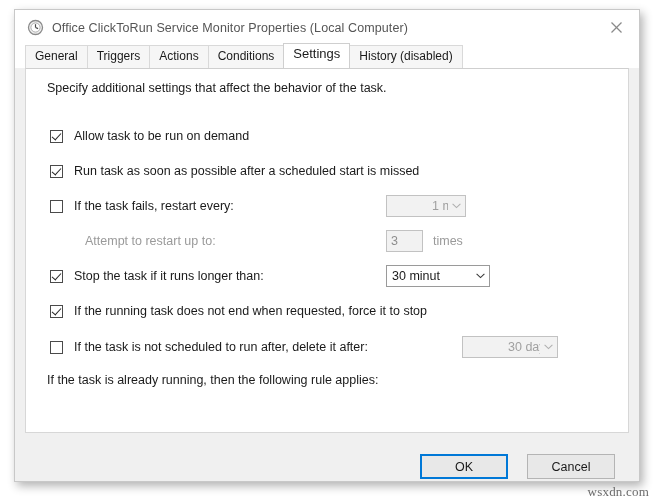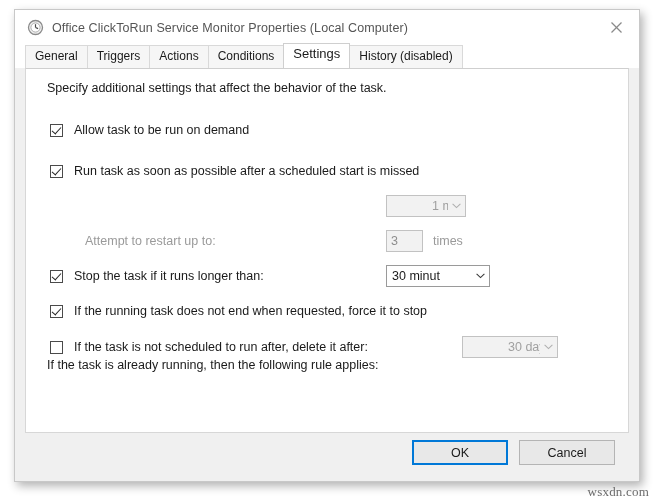--- a/index.html
+++ b/index.html
@@ -244,23 +244,23 @@
 
   
   #footer {
     flex: 0 0 auto;
     height: 48px;
     position: relative;
     background: #f0f0f0;
   }
   .btn {
     position: absolute;
-    top: 7px;
+    top: 21px;
     height: 25px;
-    width: 96px;
+    width: 88px;
     background: #e8e8e8;
     border: 1px solid #b4b4b4;
     font-size: 12.5px;
     color: #1a1a1a;
     display: flex;
     align-items: center;
     justify-content: center;
     box-sizing: border-box;
     cursor: default;
   }
@@ -316,30 +316,34 @@
       <div class="tab">Actions</div>
       <div class="tab">Conditions</div>
       <div class="tab active">Settings</div>
       <div class="tab">History (disabled)</div>
     </div>
 
     <div id="panel">
 
       <div id="intro">Specify additional settings that affect the behavior of the task.</div>
 
-      <div class="row" style="top:51px">
+      <div class="row" style="top:57px">
         <span class="cb checked"></span>
         <span class="rowlabel">Allow task to be run on demand</span>
       </div>
 
       <div class="row" style="top:92px">
         <span class="cb checked"></span>
         <span class="rowlabel">Run task as soon as possible after a scheduled start is missed</span>
       </div>
 
+      <div class="row" style="top:127px">
+        <span class="cb"></span>
+        <span class="rowlabel">If the task fails, restart every:</span>
+      </div>
       <div class="combo disabled" style="left:360px; top:126px; width:80px;">
         <span class="ctext">1 minute</span>
         <span class="carrow">
           <svg width="9" height="6" viewBox="0 0 9 6">
               <path d="M0.6 0.8 L4.5 4.6 L8.4 0.8" fill="none" stroke="#b0b0b0" stroke-width="1.1"></path>
             </svg>
         </span>
       </div>
 
       <div class="indent-label" style="top:162px">Attempt to restart up to:</div>
@@ -372,21 +376,21 @@
       </div>
       <div class="combo disabled" style="left:436px; top:267px; width:96px;">
         <span class="ctext">30 days</span>
         <span class="carrow">
           <svg width="9" height="6" viewBox="0 0 9 6">
               <path d="M0.6 0.8 L4.5 4.6 L8.4 0.8" fill="none" stroke="#b0b0b0" stroke-width="1.1"></path>
             </svg>
         </span>
       </div>
 
-      <div id="rule-text" style="top:289px">If the task is already running, then the following rule applies:</div>
+      <div id="rule-text" style="top:304px">If the task is already running, then the following rule applies:</div>
 
     </div>
 
     <div id="footer">
       <div class="btn" id="ok-button">OK</div>
       <div class="btn" id="cancel-button">Cancel</div>
     </div>
 
   </div>
 

